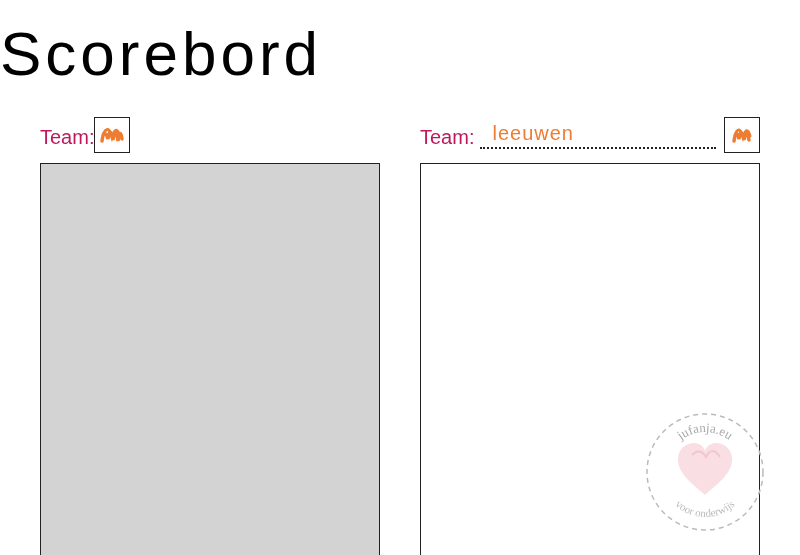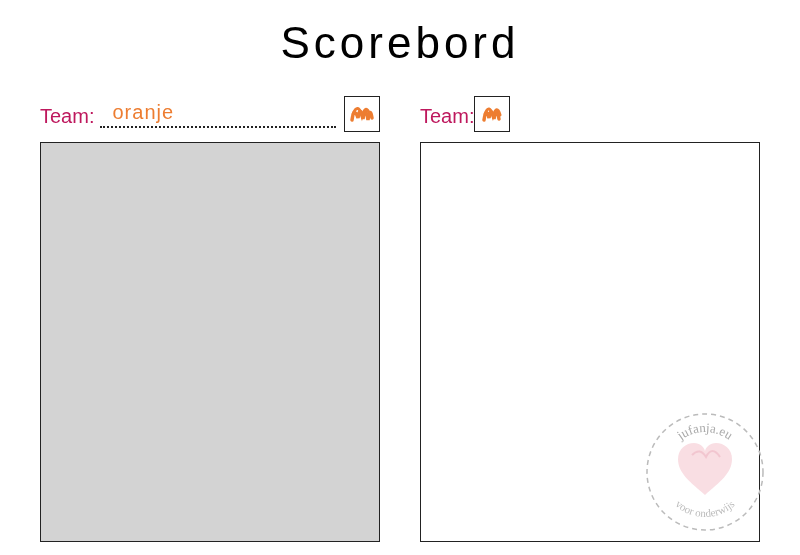--- a/index.html
+++ b/index.html
@@ -5,22 +5,21 @@
   * { box-sizing: border-box; margin: 0; padding: 0; }
   body {
     width: 800px;
     height: 555px;
     background: #fff;
     font-family: "Century Gothic", "Futura", sans-serif;
     position: relative;
     overflow: hidden;
   }
   .title {
-    text-align: center;
-    font-size: 44px;
+    font-size: 62px;
     font-weight: 300;
     letter-spacing: 4px;
     margin-top: 18px;
     color: #000;
   }
   .teams {
     display: flex;
     justify-content: space-between;
     padding: 0 40px;
     margin-top: 20px;
@@ -88,36 +87,36 @@
 </head>
 <body>
 
 <h1 class="title">Scorebord</h1>
 
 <div class="teams">
 
   <div class="team-col">
     <div class="team-header">
       <span class="team-label">Team:</span>
-      <div class="team-line">
-        <span class="team-name">oranje</span>
-      </div>
       <div class="scribble-box">
         <svg width="28" height="28" viewBox="0 0 28 28">
           <path d="M4 20 Q6 6 10 18 Q12 4 15 19 Q17 3 20 20 Q22 6 24 18" stroke="#ed7d31" stroke-width="3.5" fill="none" stroke-linecap="round"></path>
           <path d="M5 14 Q10 2 14 16 Q18 3 22 15" stroke="#ed7d31" stroke-width="3" fill="none" stroke-linecap="round"></path>
         </svg>
       </div>
     </div>
     <div class="score-box filled"></div>
   </div>
 
   <div class="team-col">
     <div class="team-header">
       <span class="team-label">Team:</span>
+      <div class="team-line">
+        <span class="team-name">leeuwen</span>
+      </div>
       <div class="scribble-box">
         <svg width="28" height="28" viewBox="0 0 28 28">
           <path d="M6 20 Q8 6 11 18 Q13 5 16 19 Q18 4 21 19" stroke="#ed7d31" stroke-width="3.5" fill="none" stroke-linecap="round"></path>
           <path d="M7 14 Q11 3 15 16 Q19 4 22 15" stroke="#ed7d31" stroke-width="3" fill="none" stroke-linecap="round"></path>
         </svg>
       </div>
     </div>
     <div class="score-box"></div>
   </div>
 

